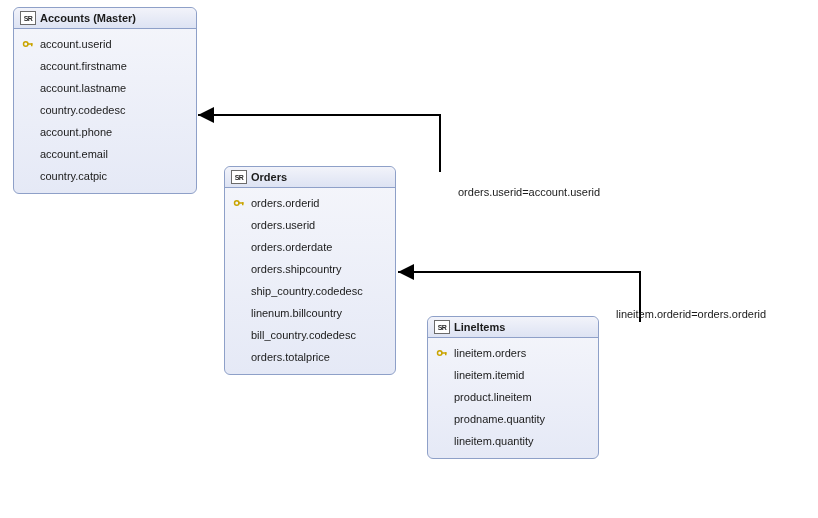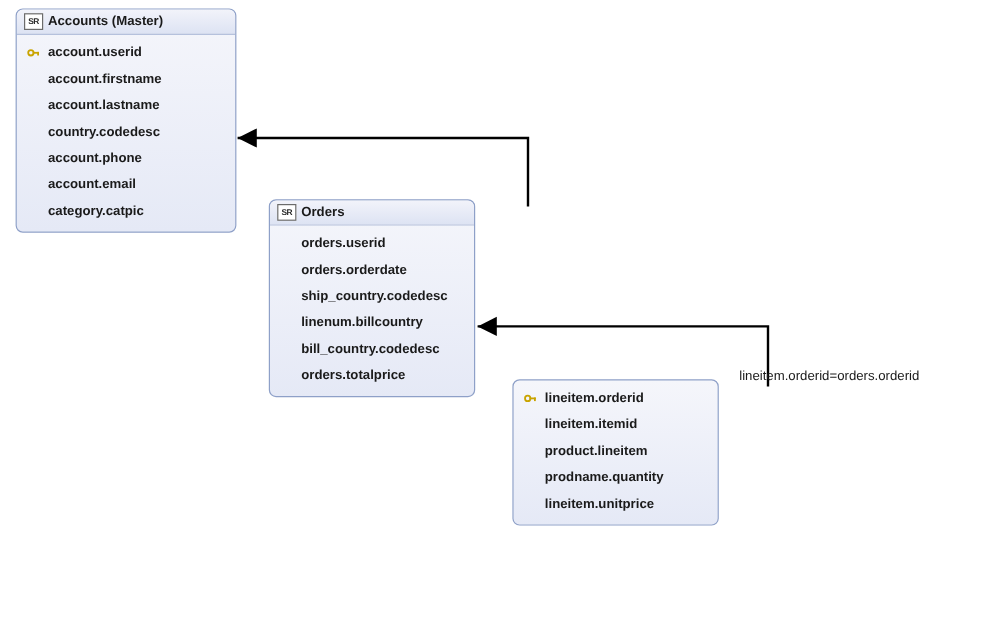--- a/index.html
+++ b/index.html
@@ -47,21 +47,20 @@
     padding: 0 10px 0 6px;
     white-space: nowrap;
   }
   .key-slot {
     width: 16px;
     display: flex;
     justify-content: center;
   }
   .field-label {
     padding-left: 4px;
-    font-weight: bold;
   }
   .sr-badge {
     display: inline-flex;
     align-items: center;
     justify-content: center;
     width: 14px;
     height: 12px;
     border: 1px solid #6b6b6b;
     background: #ffffff;
     font-size: 7px;
@@ -137,84 +136,103 @@
       <div class="field-row">
           <span class="key-slot"></span>
           <span class="field-label">account.phone</span>
         </div>
       <div class="field-row">
           <span class="key-slot"></span>
           <span class="field-label">account.email</span>
         </div>
       <div class="field-row">
           <span class="key-slot"></span>
-          <span class="field-label">category.catpic</span>
+          <span class="field-label">country.catpic</span>
         </div>
     </div>
   </div>
 
   <div class="entity" style="left:224px; top:166px; width:170px;">
     <div class="entity-header">
       <span class="sr-badge">SR</span>
       <span class="entity-title">Orders</span>
     </div>
-    <div class="entity-body">
-      <div class="field-row">
-          <span class="key-slot"></span>
-          <span class="field-label">orders.userid</span>
-        </div>
-      <div class="field-row">
-          <span class="key-slot"></span>
-          <span class="field-label">orders.orderdate</span>
-        </div>
-      <div class="field-row">
-          <span class="key-slot"></span>
-          <span class="field-label">ship_country.codedesc</span>
-        </div>
-      <div class="field-row">
-          <span class="key-slot"></span>
-          <span class="field-label">linenum.billcountry</span>
-        </div>
-      <div class="field-row">
-          <span class="key-slot"></span>
-          <span class="field-label">bill_country.codedesc</span>
-        </div>
-      <div class="field-row">
-          <span class="key-slot"></span>
-          <span class="field-label">orders.totalprice</span>
-        </div>
-    </div>
-  </div>
-
-  <div class="entity" style="left:427px; top:316px; width:170px;">
     <div class="entity-body">
       <div class="field-row">
         <span class="key-slot">
             <svg class="key-icon" viewBox="0 0 16 16">
               <circle cx="5" cy="8" r="3" fill="none" stroke="#c9a400" stroke-width="2"></circle>
               <rect x="7" y="7" width="7" height="2" fill="#c9a400"></rect>
               <rect x="12" y="7" width="2" height="4" fill="#c9a400"></rect>
             </svg>
           </span>
-        <span class="field-label">lineitem.orderid</span>
+        <span class="field-label">orders.orderid</span>
       </div>
       <div class="field-row">
           <span class="key-slot"></span>
+          <span class="field-label">orders.userid</span>
+        </div>
+      <div class="field-row">
+          <span class="key-slot"></span>
+          <span class="field-label">orders.orderdate</span>
+        </div>
+      <div class="field-row">
+          <span class="key-slot"></span>
+          <span class="field-label">orders.shipcountry</span>
+        </div>
+      <div class="field-row">
+          <span class="key-slot"></span>
+          <span class="field-label">ship_country.codedesc</span>
+        </div>
+      <div class="field-row">
+          <span class="key-slot"></span>
+          <span class="field-label">linenum.billcountry</span>
+        </div>
+      <div class="field-row">
+          <span class="key-slot"></span>
+          <span class="field-label">bill_country.codedesc</span>
+        </div>
+      <div class="field-row">
+          <span class="key-slot"></span>
+          <span class="field-label">orders.totalprice</span>
+        </div>
+    </div>
+  </div>
+
+  <div class="entity" style="left:427px; top:316px; width:170px;">
+    <div class="entity-header">
+      <span class="sr-badge">SR</span>
+      <span class="entity-title">LineItems</span>
+    </div>
+    <div class="entity-body">
+      <div class="field-row">
+        <span class="key-slot">
+            <svg class="key-icon" viewBox="0 0 16 16">
+              <circle cx="5" cy="8" r="3" fill="none" stroke="#c9a400" stroke-width="2"></circle>
+              <rect x="7" y="7" width="7" height="2" fill="#c9a400"></rect>
+              <rect x="12" y="7" width="2" height="4" fill="#c9a400"></rect>
+            </svg>
+          </span>
+        <span class="field-label">lineitem.orders</span>
+      </div>
+      <div class="field-row">
+          <span class="key-slot"></span>
           <span class="field-label">lineitem.itemid</span>
         </div>
       <div class="field-row">
           <span class="key-slot"></span>
           <span class="field-label">product.lineitem</span>
         </div>
       <div class="field-row">
           <span class="key-slot"></span>
           <span class="field-label">prodname.quantity</span>
         </div>
       <div class="field-row">
           <span class="key-slot"></span>
-          <span class="field-label">lineitem.unitprice</span>
+          <span class="field-label">lineitem.quantity</span>
         </div>
     </div>
   </div>
 
+  <div class="rel-label" style="left:458px; top:186px;">orders.userid=account.userid</div>
   <div class="rel-label" style="left:616px; top:308px;">lineitem.orderid=orders.orderid</div>
 
 </div>
 
 </body></html>

